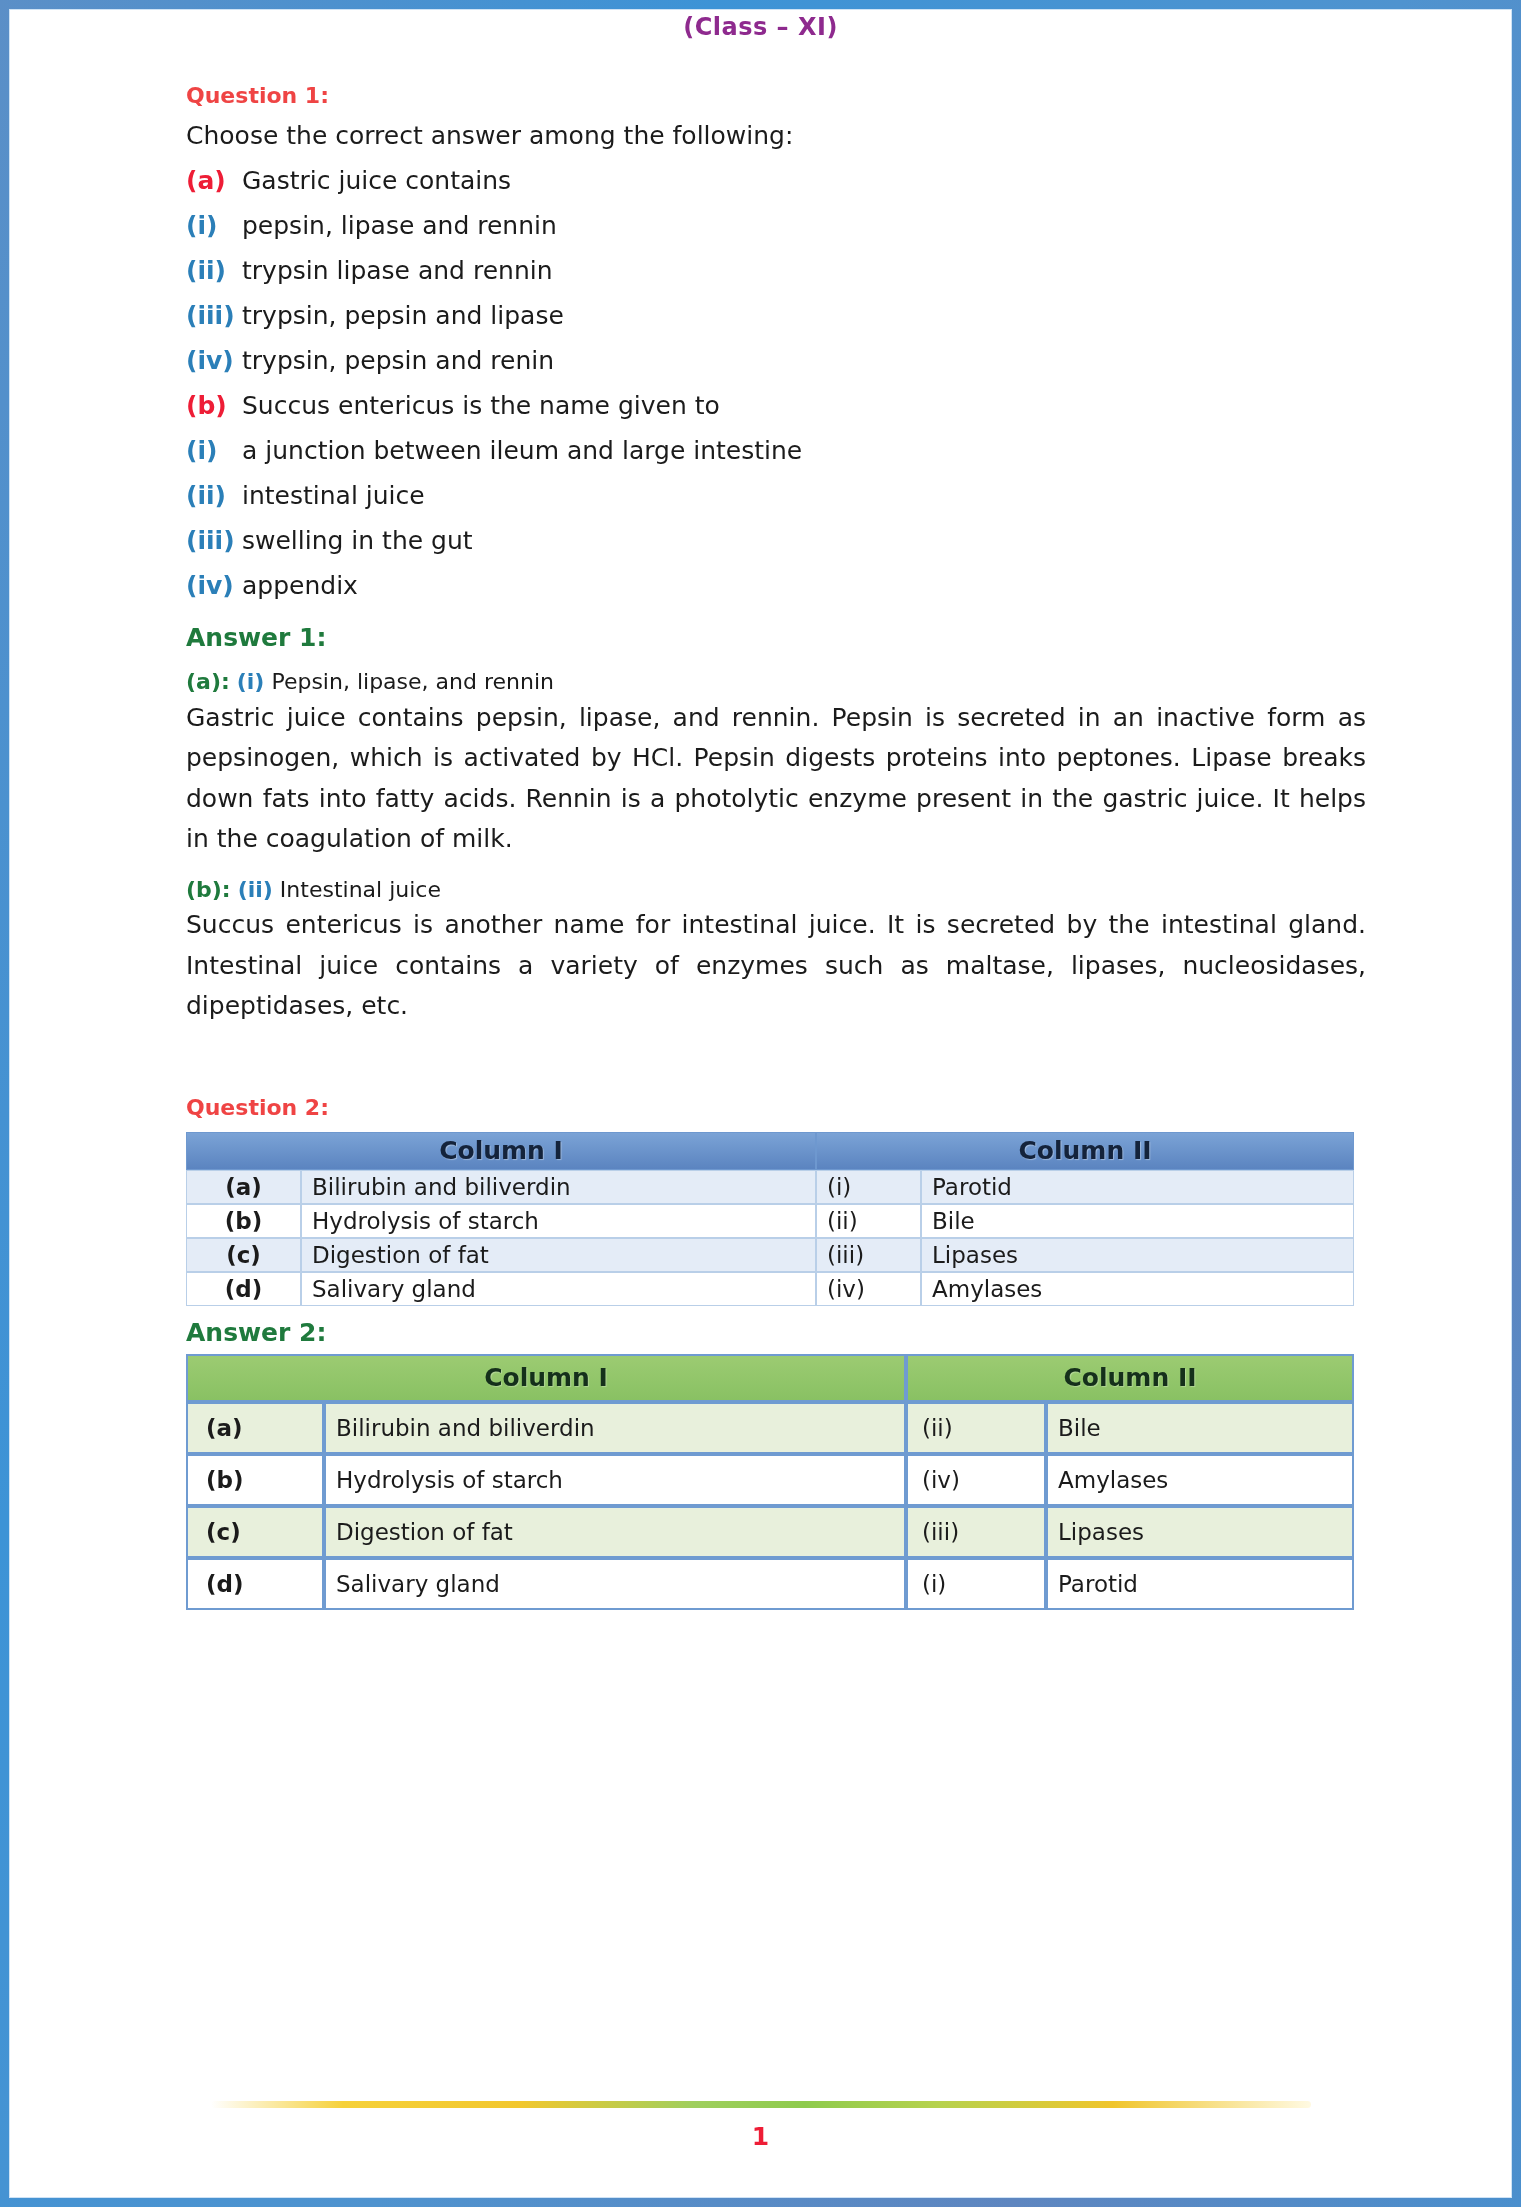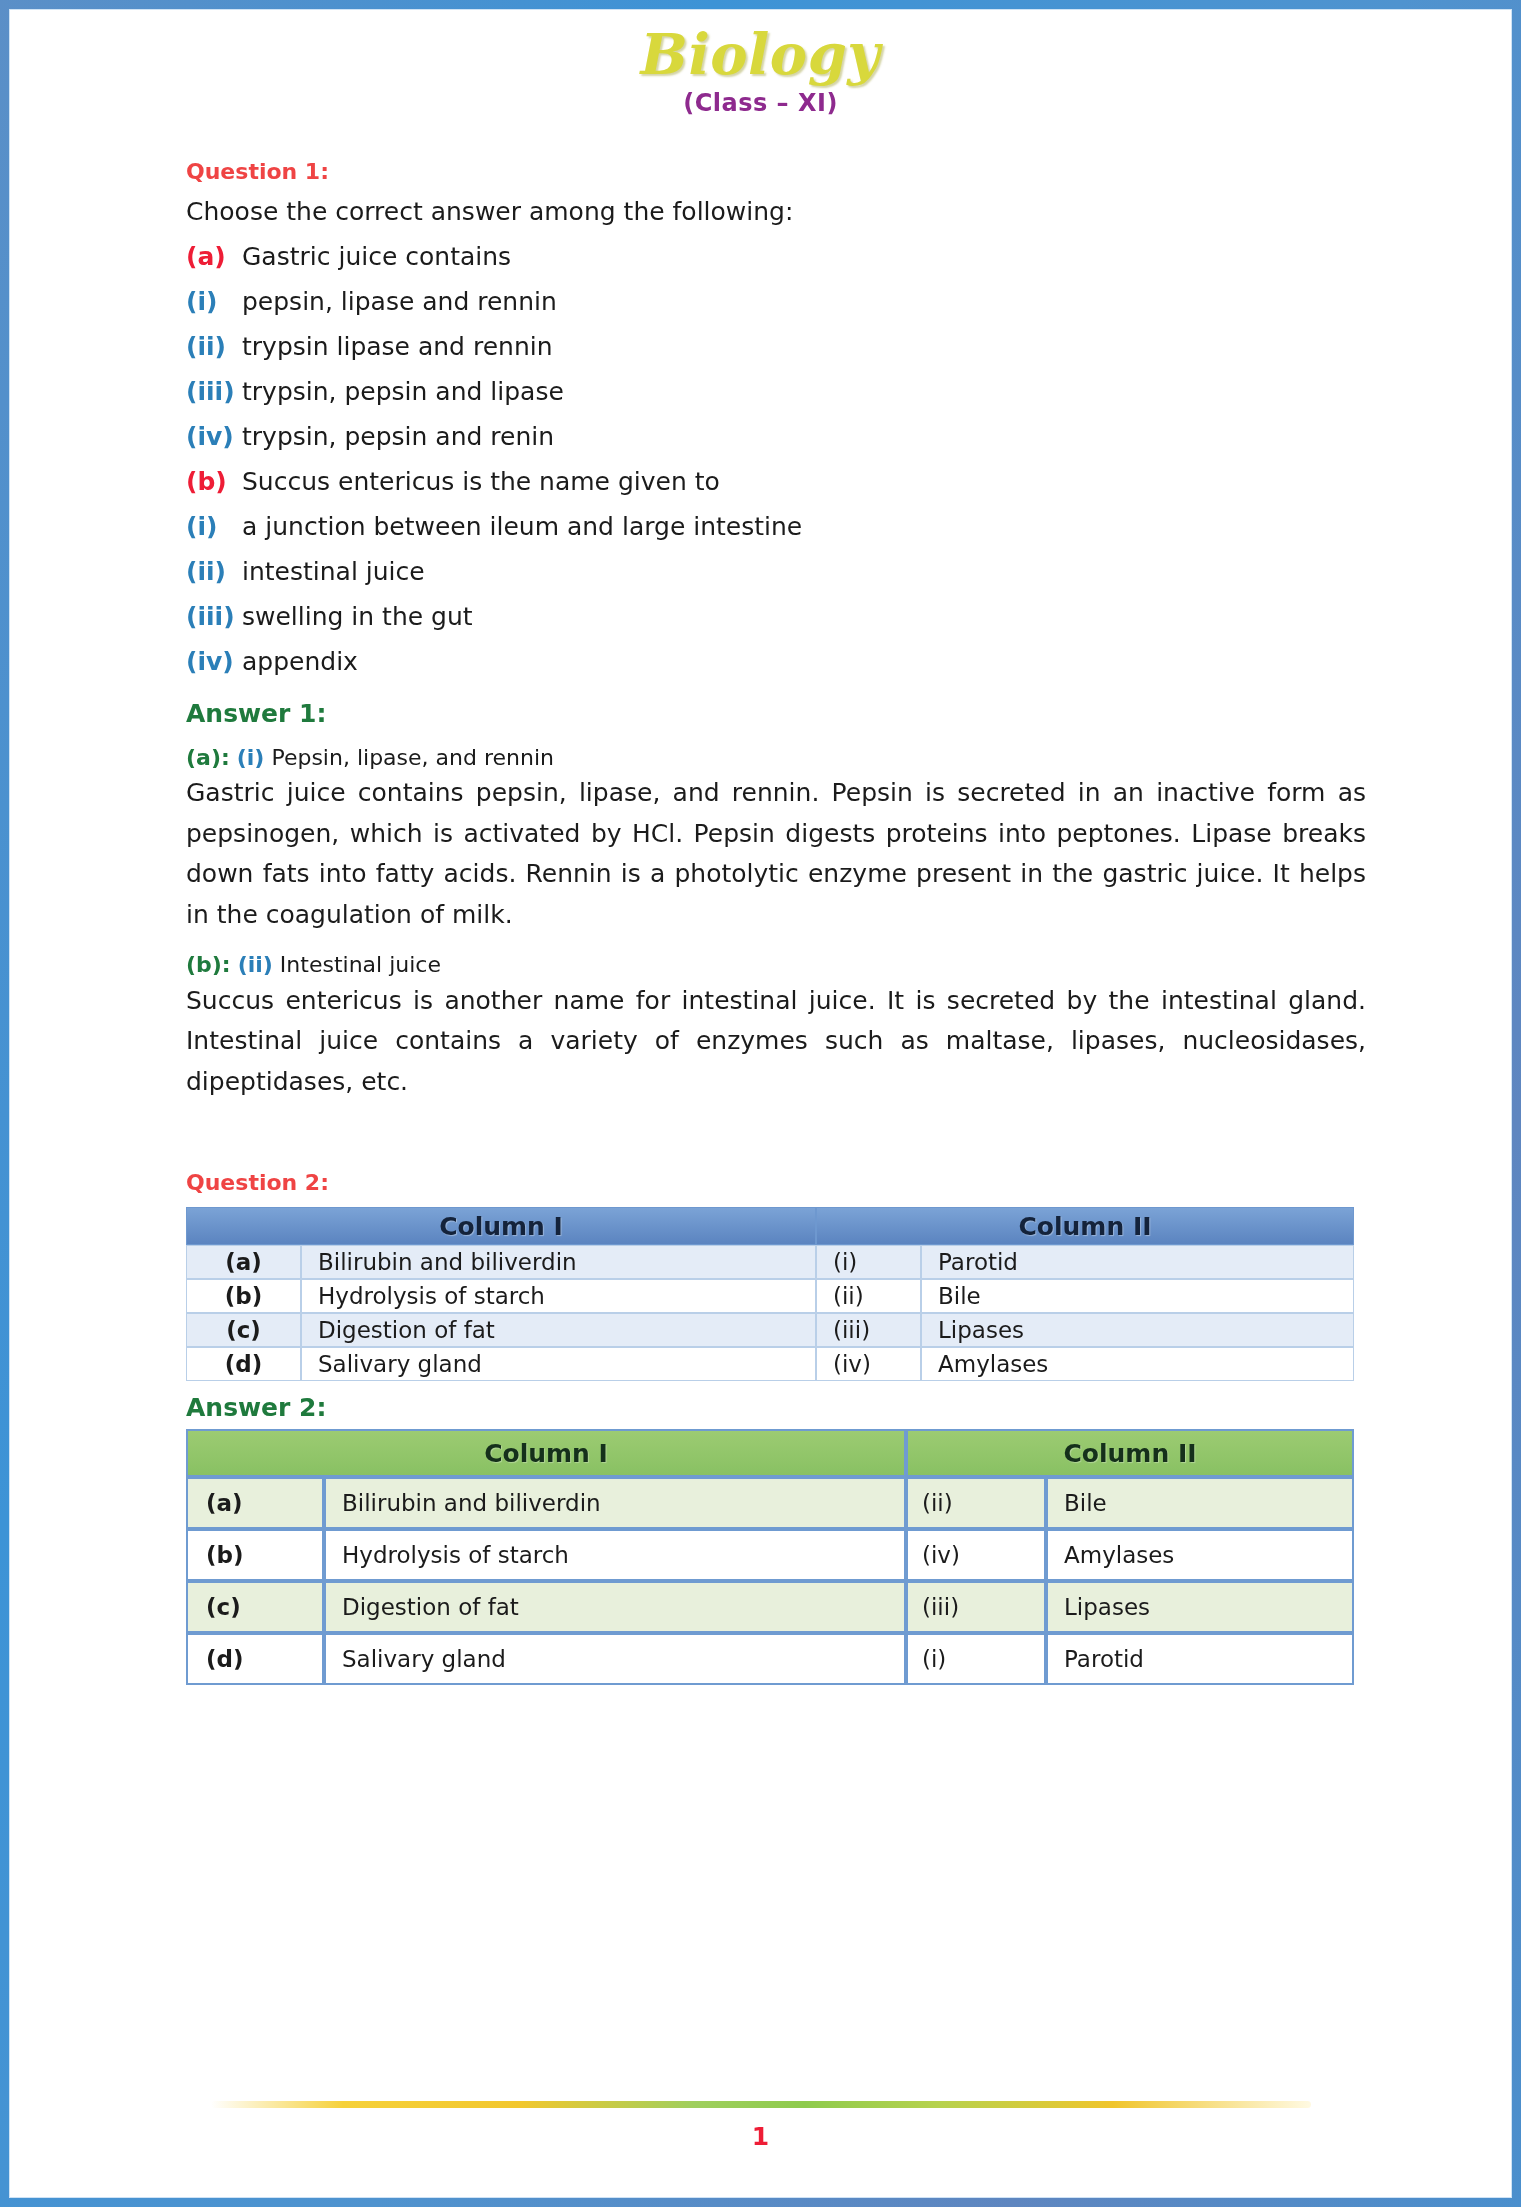--- a/index.html
+++ b/index.html
@@ -136,21 +136,21 @@
   
   table.match-table {
     border-collapse: separate;
     border-spacing: 0;
     width: 1168px;
     margin-top: 7px;
     table-layout: fixed;
     font-size: 23px;
   }
   table.match-table td, table.match-table th {
-    padding: 3px 16px;
+    padding: 3px 10px;
     vertical-align: middle;
     box-sizing: border-box;
   }
 
   
   .tbl-q th {
     background: linear-gradient(#7ba3d6, #5b84c0);
     color: #14233b;
     font-weight: bold;
     font-size: 25px;
@@ -219,21 +219,20 @@
     font-weight: bold;
     font-size: 25px;
   }
 </style>
 </head>
 <body>
 
 <div class="page-frame">
   <div class="page-inner">
 
-    <div class="doc-title">Biology</div>
     <div class="doc-class">(Class – XI)</div>
 
     <div class="content">
       <div class="content-wrap">
 
         <div class="q-head">Question 1:</div>
         <div class="plain-line">Choose the correct answer among the following:</div>
 
         <div class="opt-row">
           <span class="opt-label lbl-alpha">(a)</span>

